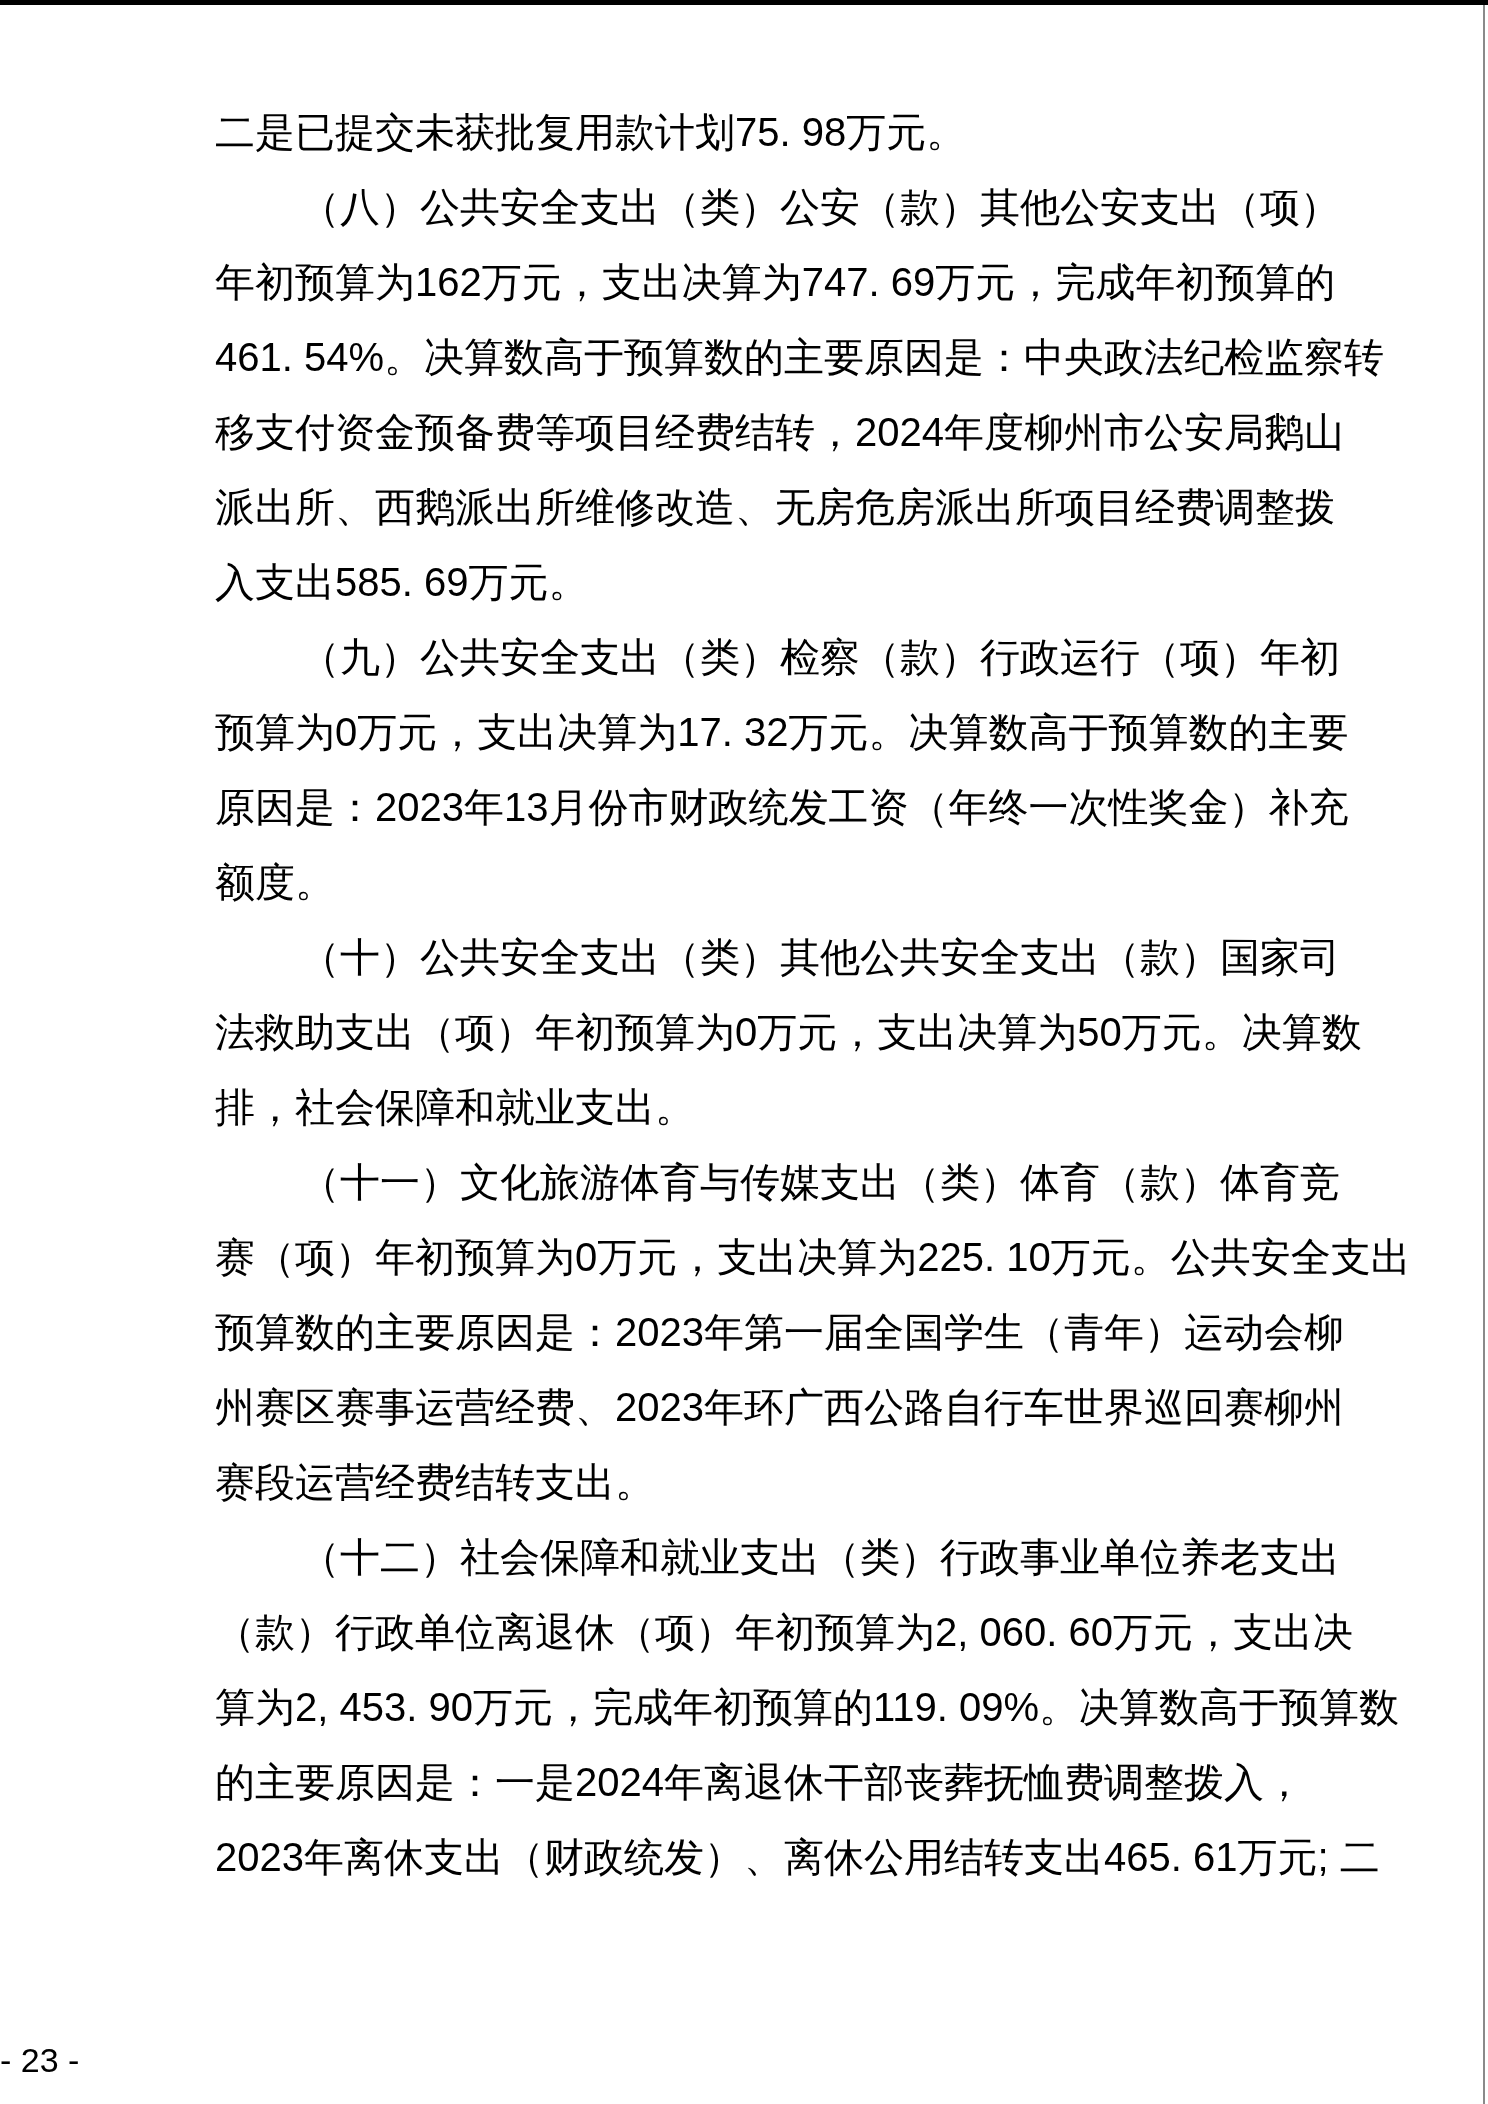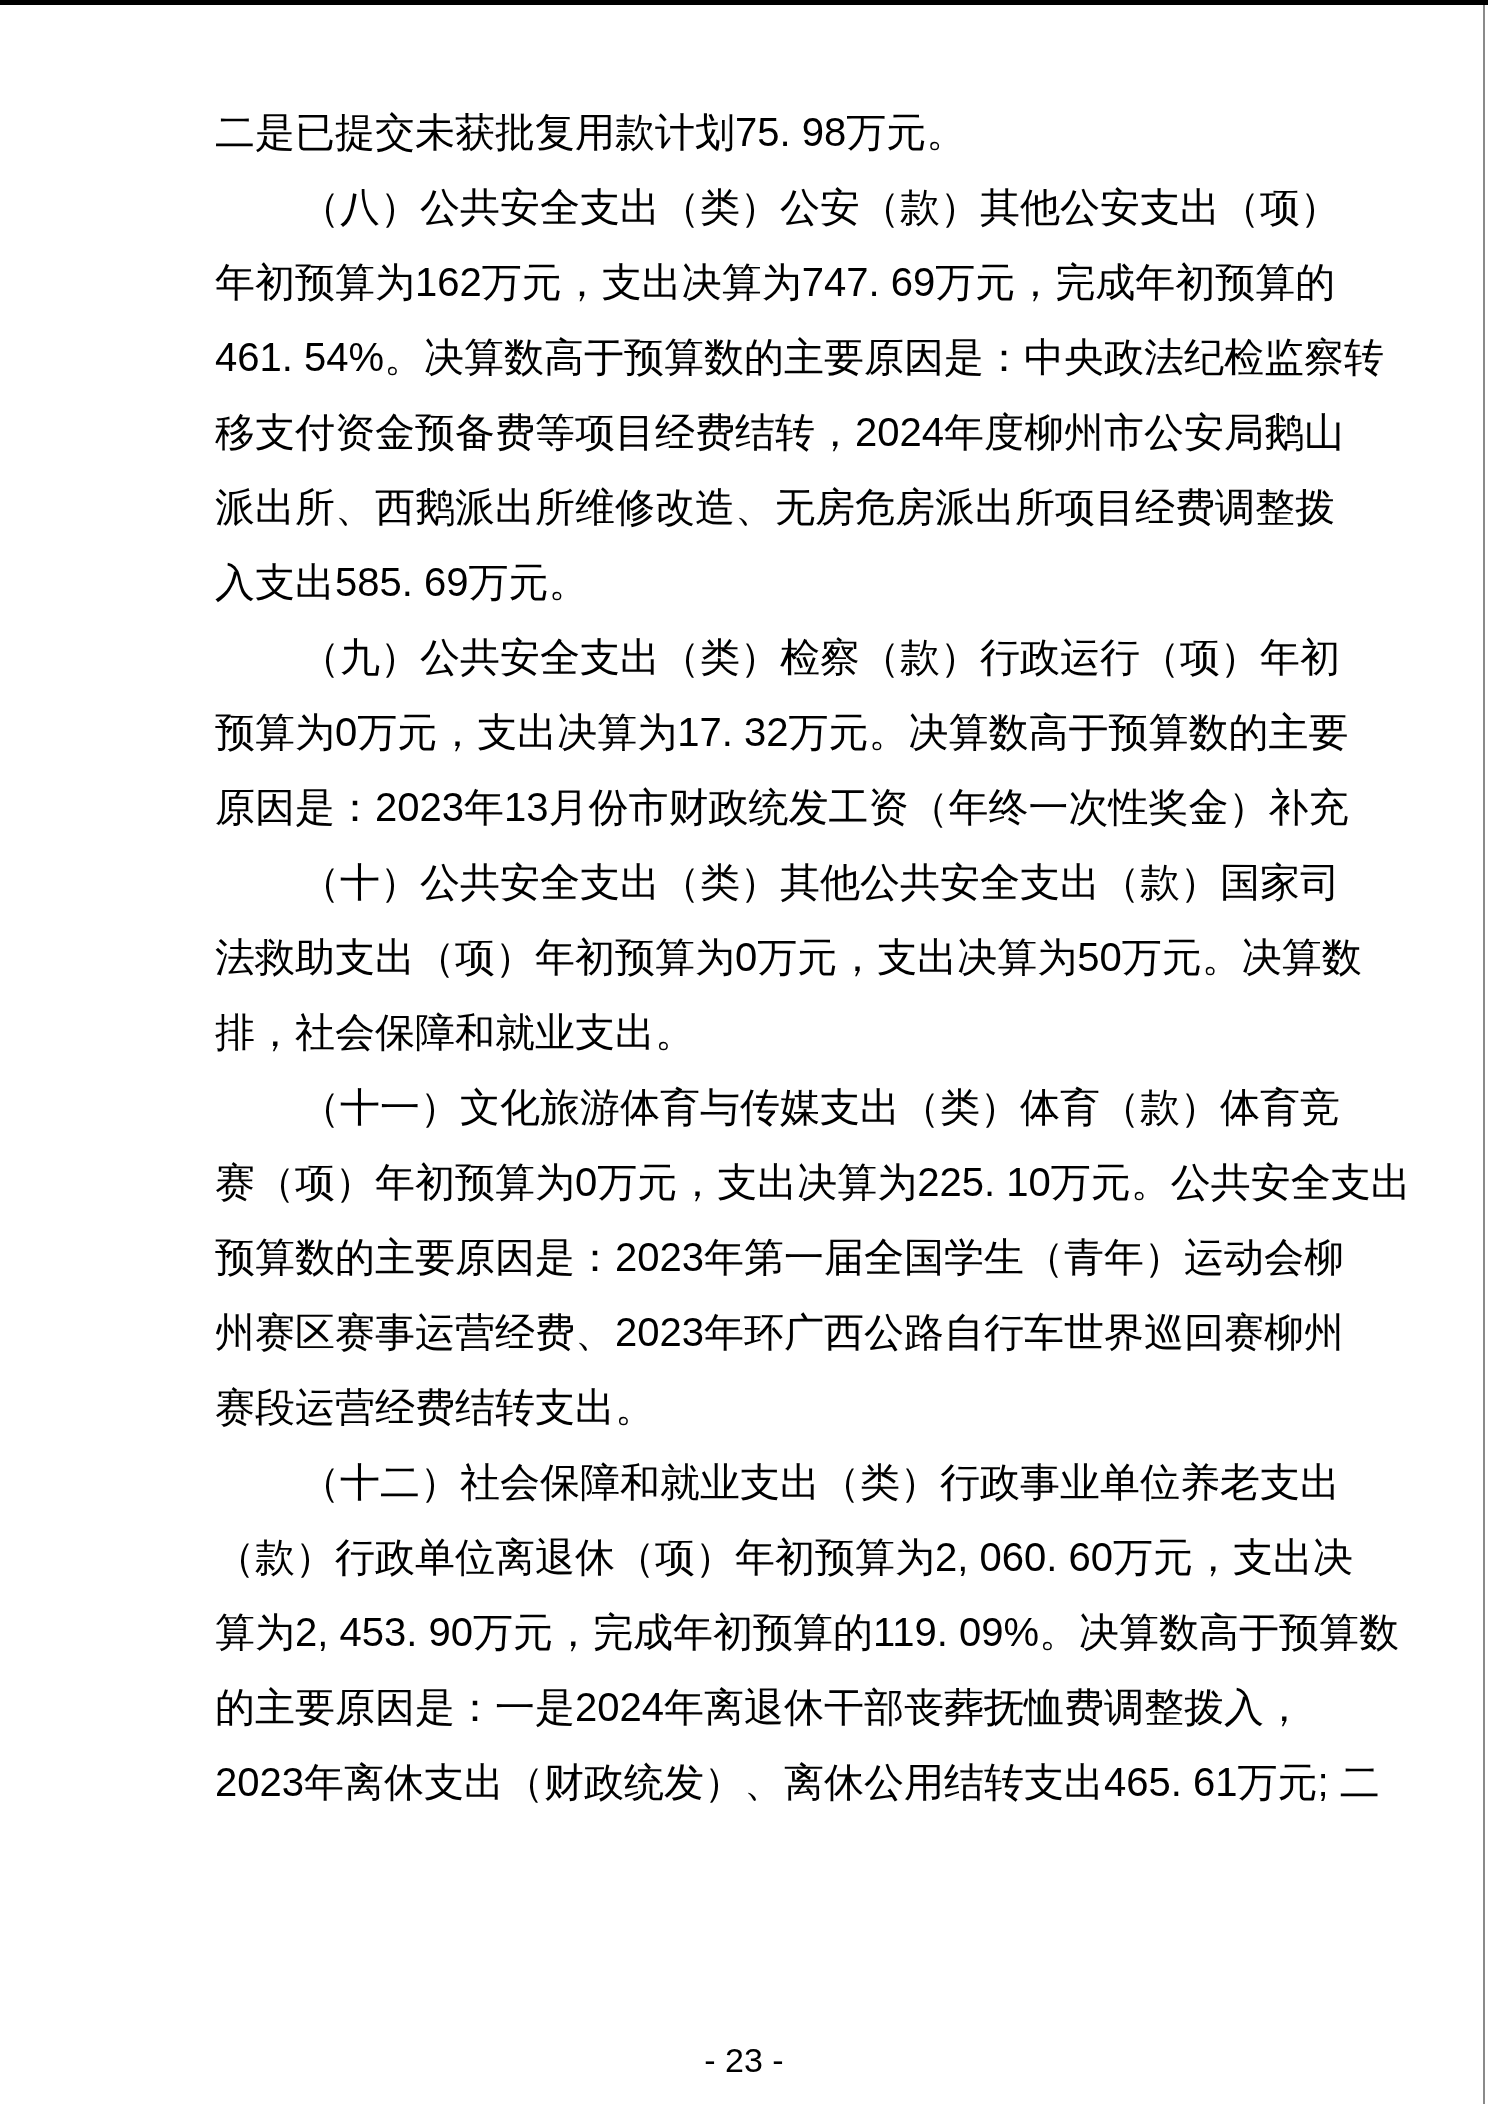--- a/index.html
+++ b/index.html
@@ -48,21 +48,21 @@
   }
   .text-line.indent {
     padding-left: 80px;
     text-align: right;
   }
   .footer {
     position: absolute;
     top: 2040px;
     left: 0;
     width: 1488px;
-    text-align: center;
+    text-align: left;
   }
   .page-number {
     font-size: 34px;
     line-height: 40px;
     color: #000000;
   }
 </style>
 </head>
 <body>
 
@@ -75,20 +75,21 @@
     <div class="text-line">二是已提交未获批复用款计划75. 98万元。</div>
     <div class="text-line indent">（八）公共安全支出（类）公安（款）其他公安支出（项）</div>
     <div class="text-line">年初预算为162万元，支出决算为747. 69万元，完成年初预算的</div>
     <div class="text-line">461. 54%。决算数高于预算数的主要原因是：中央政法纪检监察转</div>
     <div class="text-line">移支付资金预备费等项目经费结转，2024年度柳州市公安局鹅山</div>
     <div class="text-line">派出所、西鹅派出所维修改造、无房危房派出所项目经费调整拨</div>
     <div class="text-line">入支出585. 69万元。</div>
     <div class="text-line indent">（九）公共安全支出（类）检察（款）行政运行（项）年初</div>
     <div class="text-line">预算为0万元，支出决算为17. 32万元。决算数高于预算数的主要</div>
     <div class="text-line">原因是：2023年13月份市财政统发工资（年终一次性奖金）补充</div>
+    <div class="text-line">额度。</div>
     <div class="text-line indent">（十）公共安全支出（类）其他公共安全支出（款）国家司</div>
     <div class="text-line">法救助支出（项）年初预算为0万元，支出决算为50万元。决算数</div>
     <div class="text-line">排，社会保障和就业支出。</div>
     <div class="text-line indent">（十一）文化旅游体育与传媒支出（类）体育（款）体育竞</div>
     <div class="text-line">赛（项）年初预算为0万元，支出决算为225. 10万元。公共安全支出</div>
     <div class="text-line">预算数的主要原因是：2023年第一届全国学生（青年）运动会柳</div>
     <div class="text-line">州赛区赛事运营经费、2023年环广西公路自行车世界巡回赛柳州</div>
     <div class="text-line">赛段运营经费结转支出。</div>
     <div class="text-line indent">（十二）社会保障和就业支出（类）行政事业单位养老支出</div>
     <div class="text-line">（款）行政单位离退休（项）年初预算为2, 060. 60万元，支出决</div>

